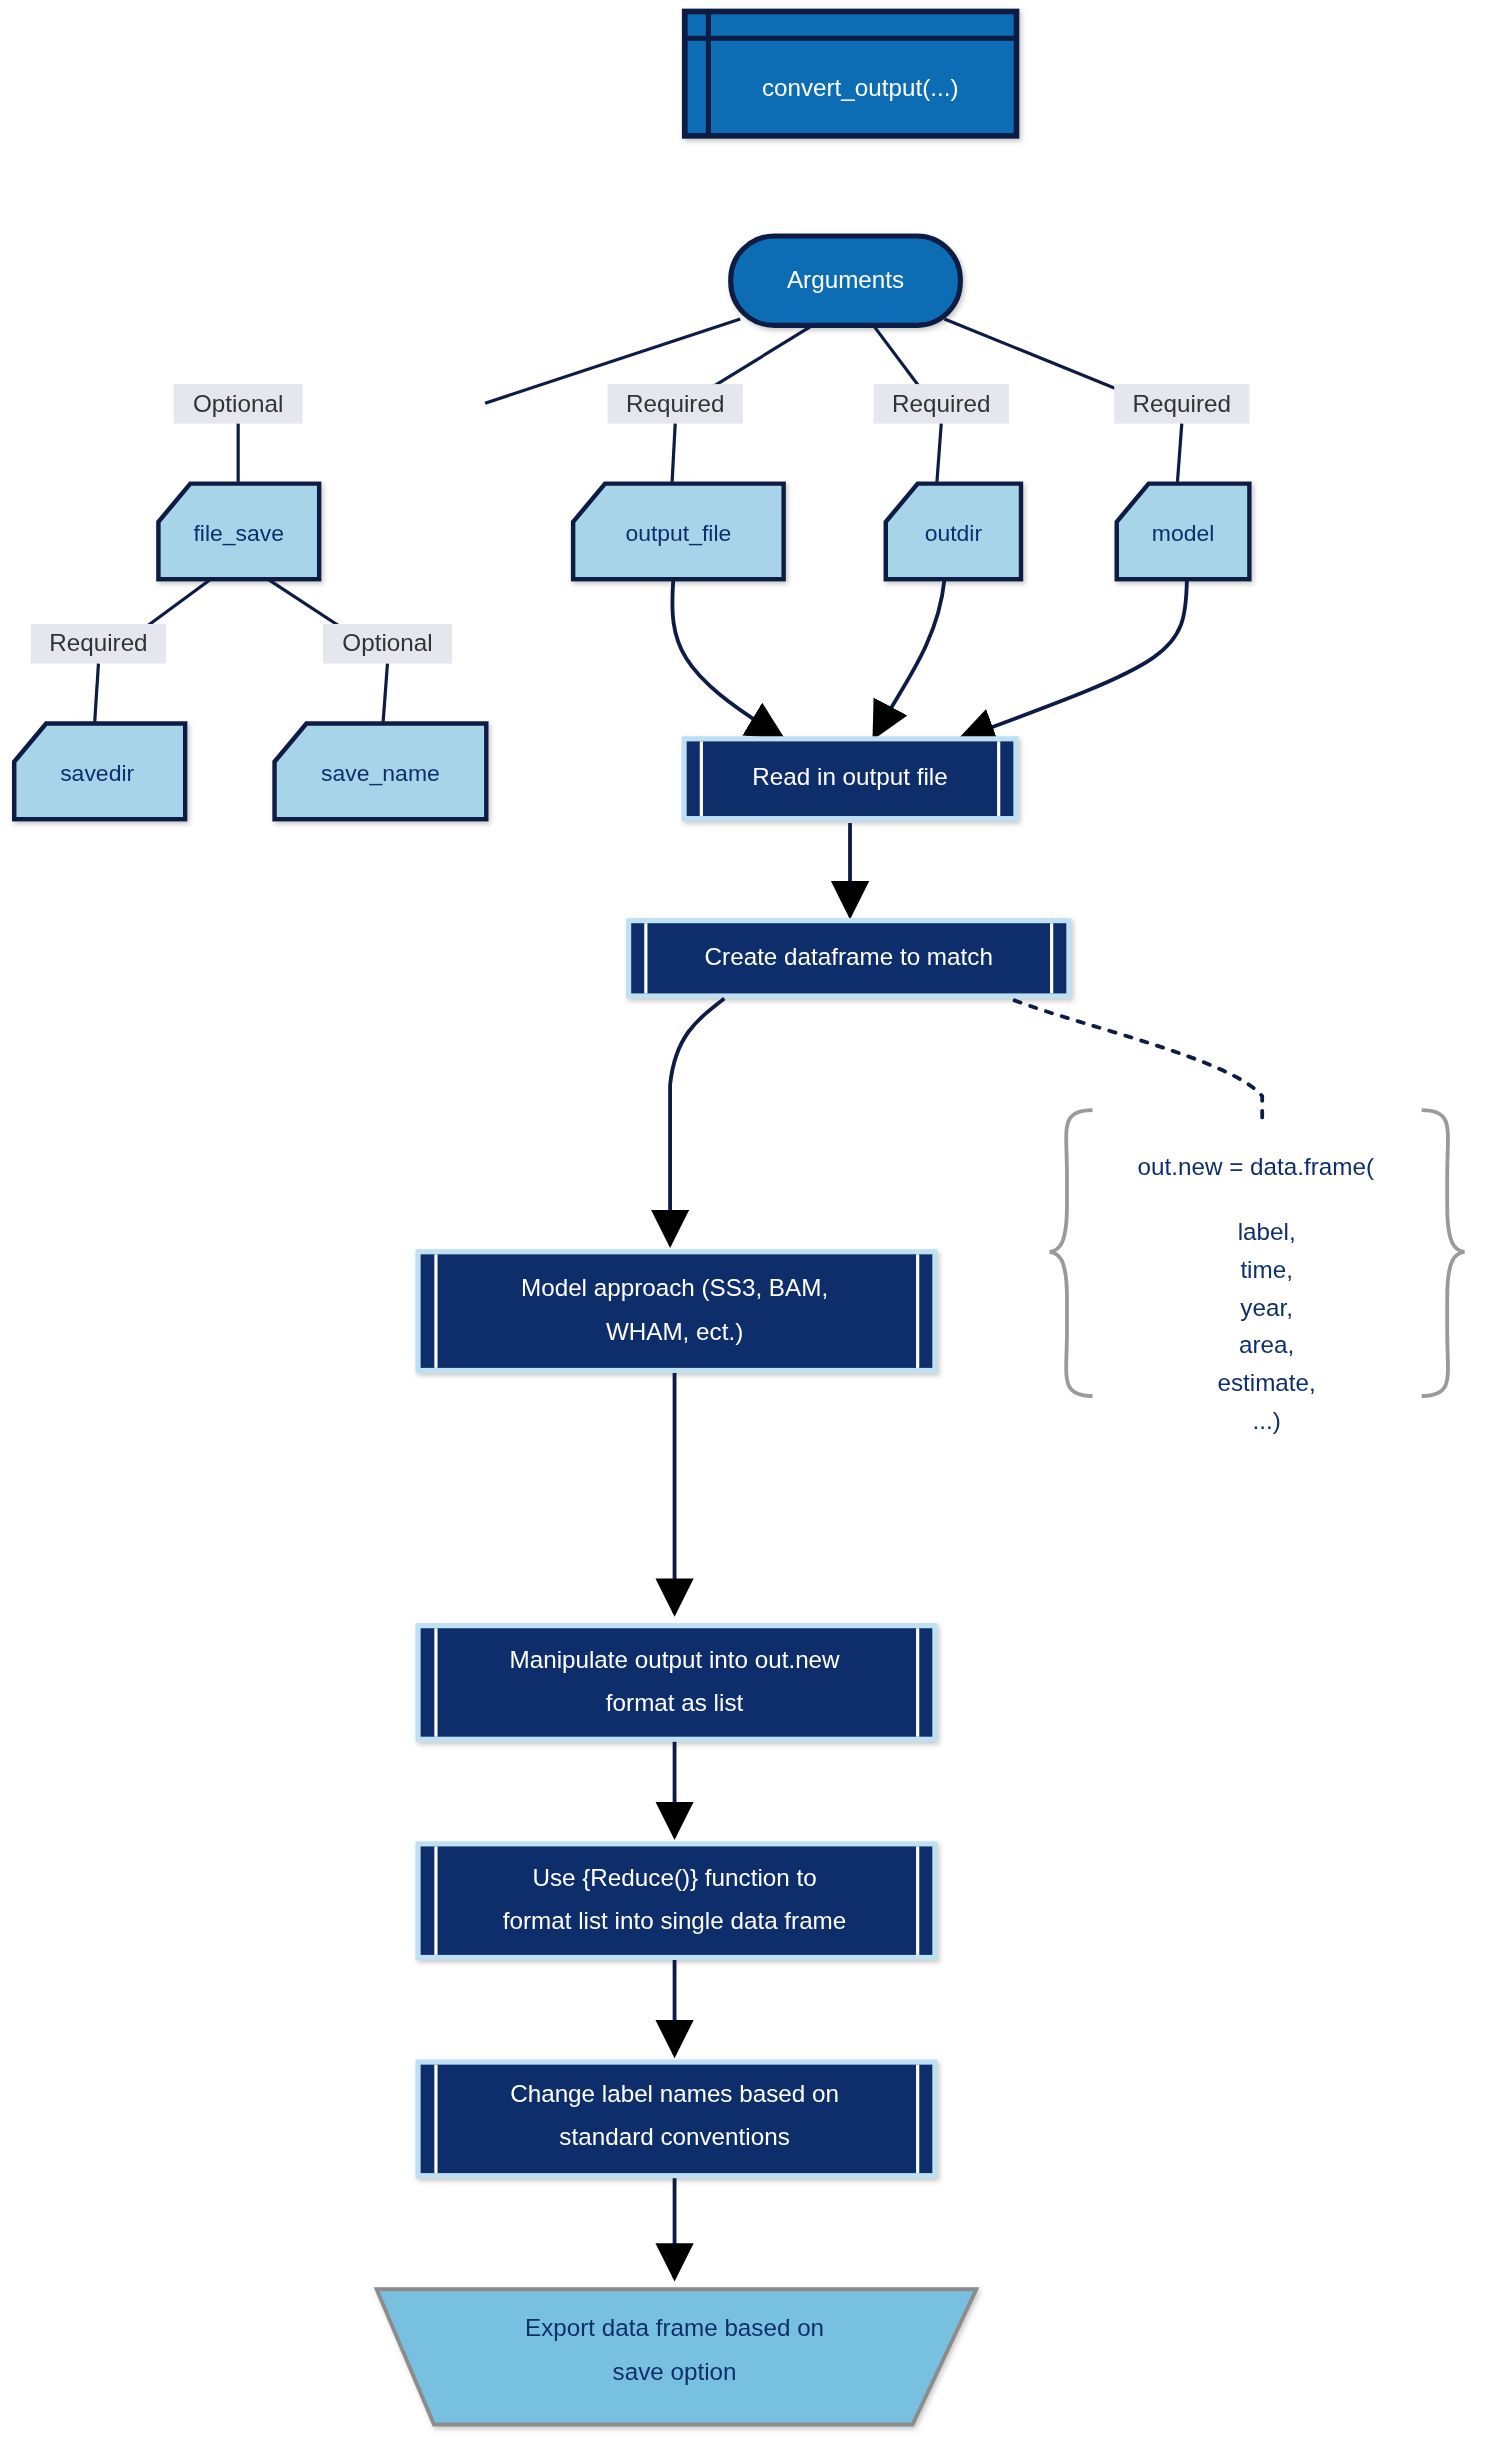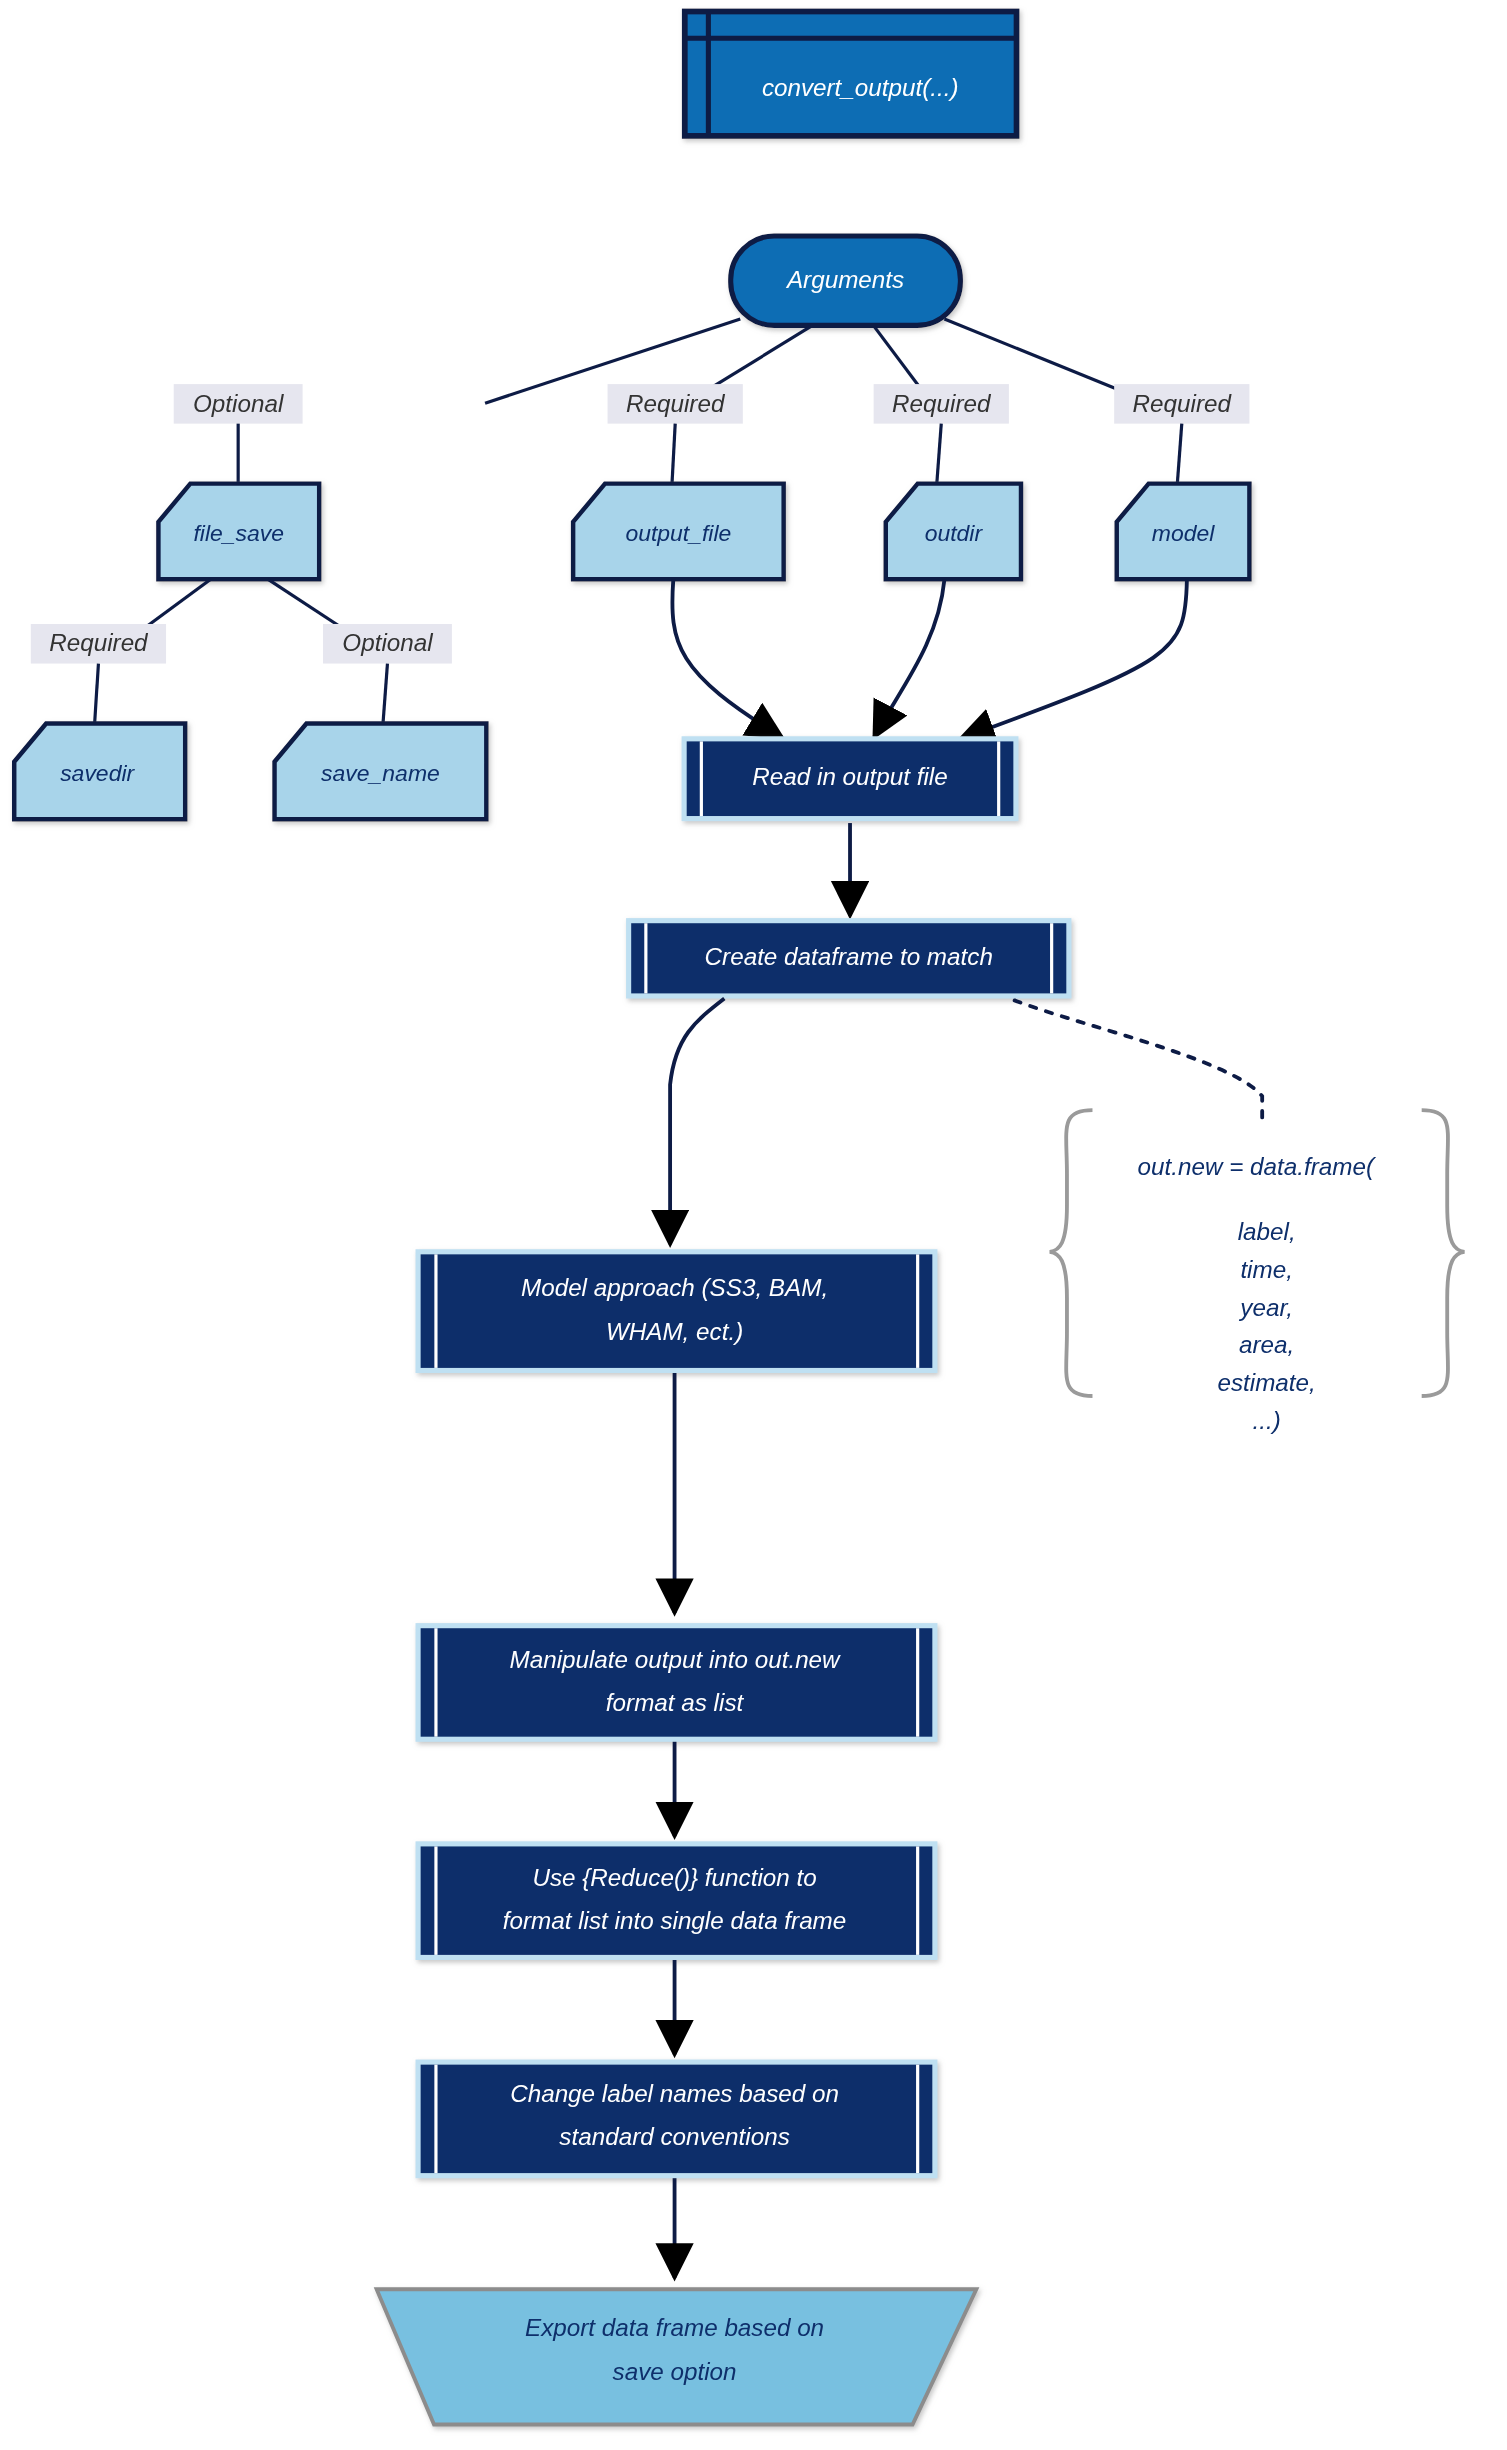--- a/index.html
+++ b/index.html
@@ -1,17 +1,17 @@
 <!DOCTYPE html>
 <html style="font-size:10.2px"><head>
 <meta charset="utf-8">
 <style>
   html,body{margin:0;padding:0;background:#ffffff;}
   body{font-family:"Liberation Sans",sans-serif;}
-  #canvas{position:relative;width:1508px;height:2450px;background:#ffffff;overflow:hidden;font-style:italic;}
+  #canvas{position:relative;width:1508px;height:2450px;background:#ffffff;overflow:hidden;}
   svg#flow{position:absolute;left:0;top:0;width:1508px;height:2450px;display:block;}
   .node-text{font-family:"Liberation Sans",sans-serif;text-anchor:middle;dominant-baseline:middle;}
   .t-white{fill:#ffffff;}
   .t-navy{fill:#0E2F6B;}
   .t-dark{fill:#333333;}
 </style>
 </head>
 <body>
 
 <div id="canvas">

